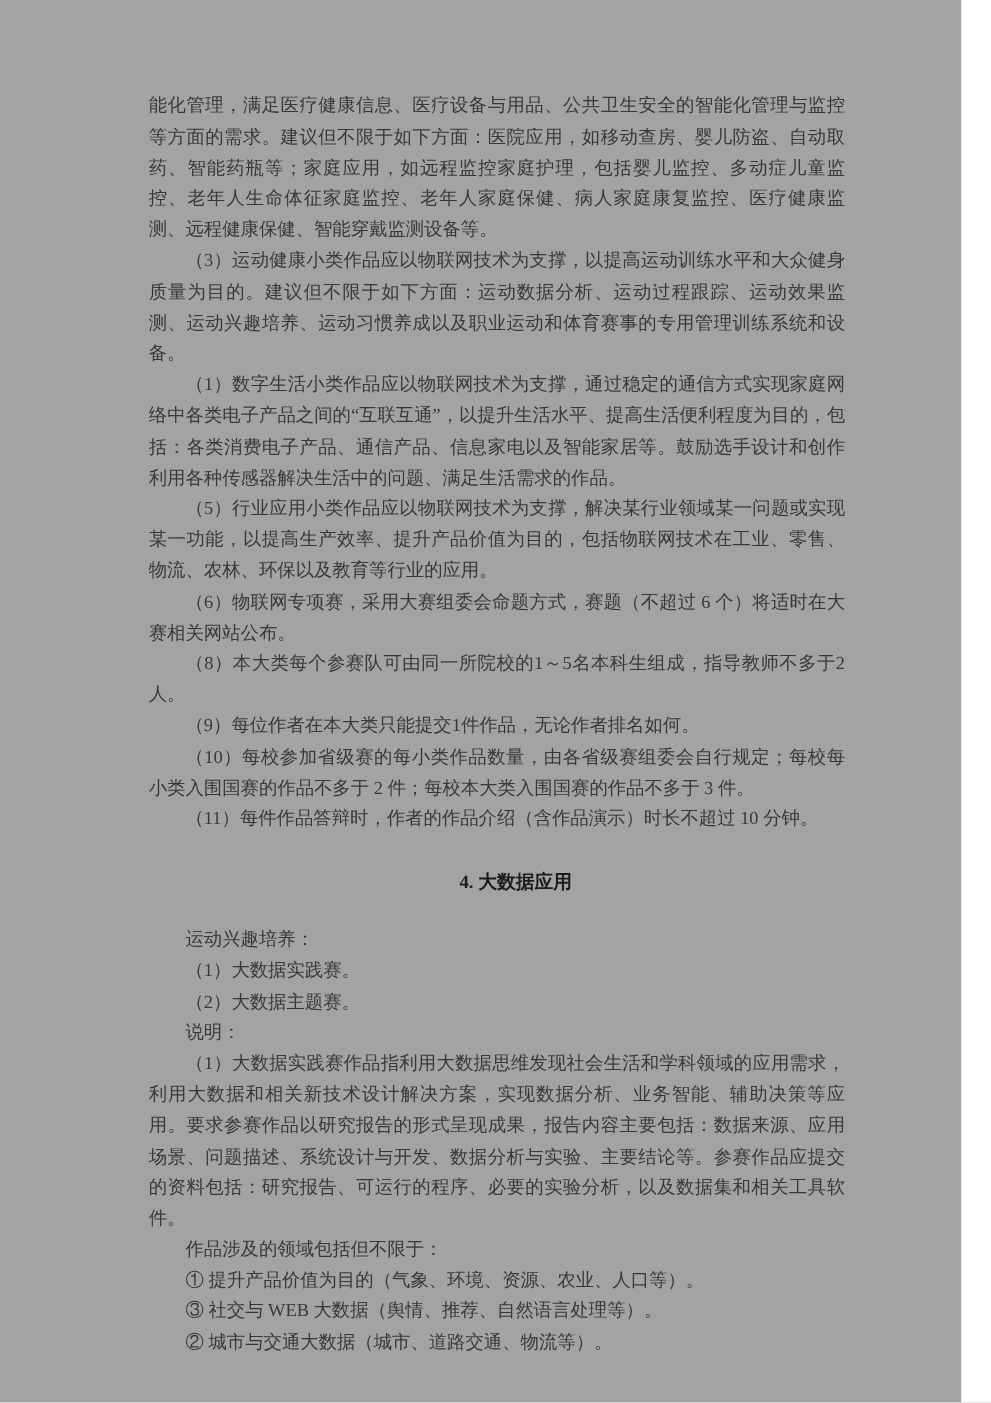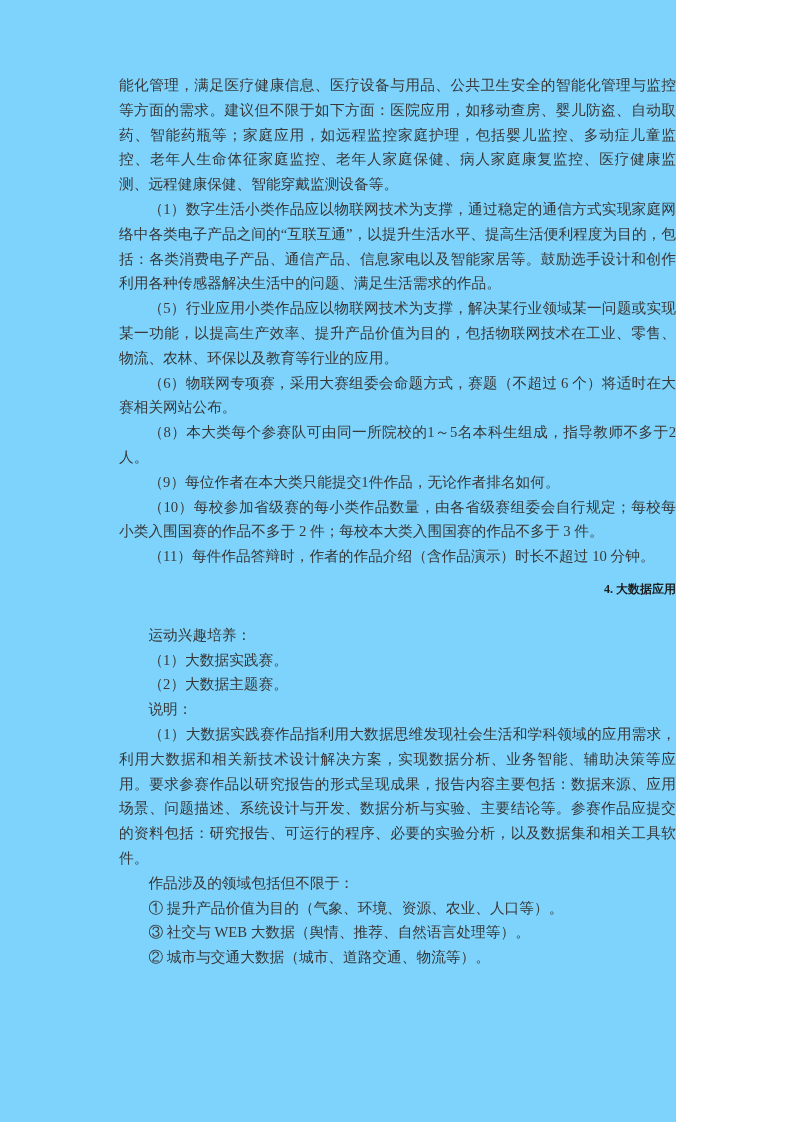--- a/index.html
+++ b/index.html
@@ -2,23 +2,23 @@
 <html lang="zh"><head>
 <meta charset="utf-8">
 <style>
   html, body {
     margin: 0;
     padding: 0;
     background: #ffffff;
   }
   .page {
     position: relative;
-    width: 676px;
+    width: 769px;
     height: 1122px;
-    background: #7dd3fc;
+    background: #a3a3a3;
     overflow: hidden;
   }
   .doc-body {
     position: absolute;
     left: 119px;
     top: 73px;
     width: 557px;
     font-family: "Liberation Serif", "DejaVu Serif", serif;
     font-size: 14.7px;
     line-height: 24.8px;
@@ -26,36 +26,37 @@
     text-align: justify;
   }
   .doc-body p {
     margin: 0;
     text-indent: 2em;
   }
   .doc-body p.para-continuation {
     text-indent: 0;
   }
   .doc-body h2.section-heading {
-    font-size: 12px;
+    font-size: 15px;
     line-height: 24.8px;
     font-weight: bold;
     color: #1c1c1c;
-    margin: 8px 0 21px 0;
+    margin: 26px 0 21px 0;
     text-indent: 2em;
-    text-align: right;
+    text-align: center;
   }
 </style>
 </head>
 <body>
 
 <div class="page">
   <div class="doc-body">
 
   <p class="para-continuation">能化管理，满足医疗健康信息、医疗设备与用品、公共卫生安全的智能化管理与监控等方面的需求。建议但不限于如下方面：医院应用，如移动查房、婴儿防盗、自动取药、智能药瓶等；家庭应用，如远程监控家庭护理，包括婴儿监控、多动症儿童监控、老年人生命体征家庭监控、老年人家庭保健、病人家庭康复监控、医疗健康监测、远程健康保健、智能穿戴监测设备等。</p>
+      <p class="para">（3）运动健康小类作品应以物联网技术为支撑，以提高运动训练水平和大众健身质量为目的。建议但不限于如下方面：运动数据分析、运动过程跟踪、运动效果监测、运动兴趣培养、运动习惯养成以及职业运动和体育赛事的专用管理训练系统和设备。</p>
       <p class="para">（1）数字生活小类作品应以物联网技术为支撑，通过稳定的通信方式实现家庭网络中各类电子产品之间的“互联互通”，以提升生活水平、提高生活便利程度为目的，包括：各类消费电子产品、通信产品、信息家电以及智能家居等。鼓励选手设计和创作利用各种传感器解决生活中的问题、满足生活需求的作品。</p>
       <p class="para">（5）行业应用小类作品应以物联网技术为支撑，解决某行业领域某一问题或实现某一功能，以提高生产效率、提升产品价值为目的，包括物联网技术在工业、零售、物流、农林、环保以及教育等行业的应用。</p>
       <p class="para">（6）物联网专项赛，采用大赛组委会命题方式，赛题（不超过 6 个）将适时在大赛相关网站公布。</p>
       <p class="para">（8）本大类每个参赛队可由同一所院校的1～5名本科生组成，指导教师不多于2人。</p>
       <p class="para">（9）每位作者在本大类只能提交1件作品，无论作者排名如何。</p>
       <p class="para">（10）每校参加省级赛的每小类作品数量，由各省级赛组委会自行规定；每校每小类入围国赛的作品不多于 2 件；每校本大类入围国赛的作品不多于 3 件。</p>
       <p class="para">（11）每件作品答辩时，作者的作品介绍（含作品演示）时长不超过 10 分钟。</p>
       <h2 class="section-heading">4. 大数据应用</h2>
       <p class="para">运动兴趣培养：</p>
       <p class="para">（1）大数据实践赛。</p>

